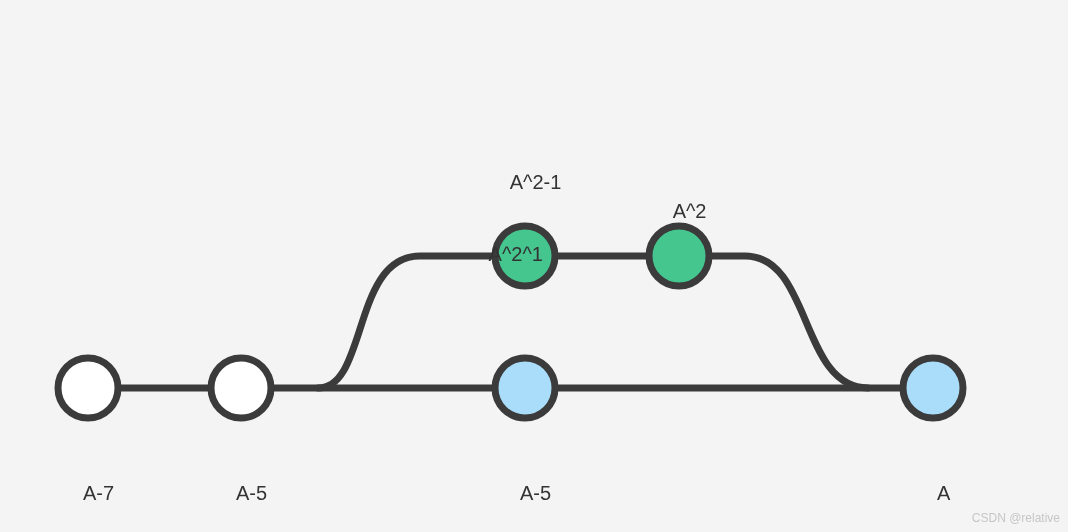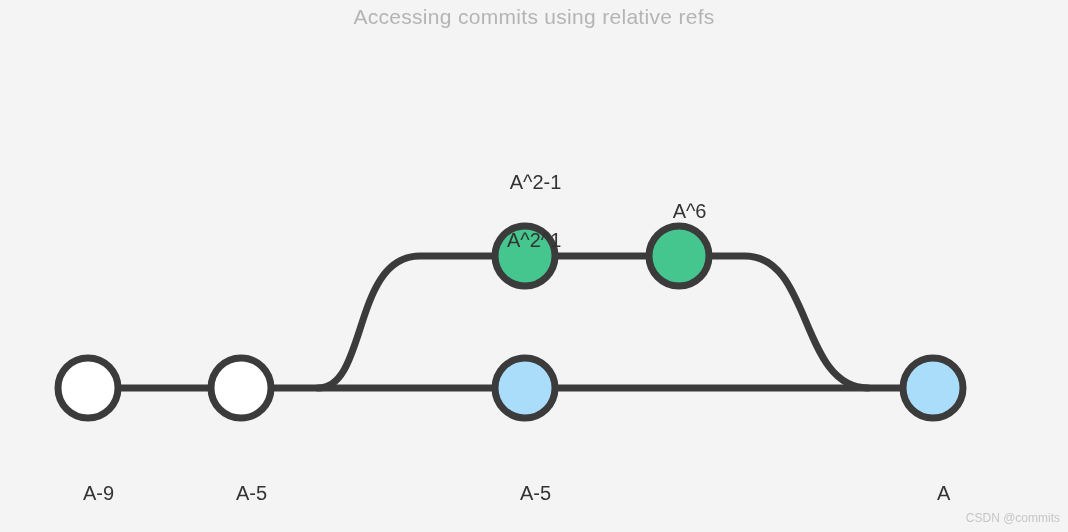--- a/index.html
+++ b/index.html
@@ -38,41 +38,40 @@
     top: 0;
     width: 1068px;
     height: 532px;
   }
   .lbl {
     position: absolute;
     font-size: 20px;
     color: #333333;
     font-family: "Liberation Sans", sans-serif;
     white-space: pre;
-    text-align: right;
+    text-align: left;
     line-height: 29px;
     transform: translateX(-50%);
   }
-  .lbl .line2 { display: block; }
+  .lbl .line2 { display: block; margin-top: 14px; }
   .watermark {
     position: absolute;
     right: 8px;
     bottom: 7px;
     font-size: 12px;
     color: #c6c6c6;
     font-family: "Liberation Sans", sans-serif;
     white-space: pre;
   }
 </style>
 </head>
 <body>
 
 <div id="stage">
 
-  <div class="title">Accessing commits using relative refs</div>
 
   <svg class="graph" viewBox="0 0 1068 532">
 
     <path d="M 88 388 L 933 388" fill="none" stroke="#3b3b3b" stroke-width="7" stroke-linecap="round"></path>
 
     <path d="M 525 256 L 679 256" fill="none" stroke="#3b3b3b" stroke-width="7" stroke-linecap="round"></path>
 
     <path d="M 318 388 C 368 388 352 256 420 256 L 525 256" fill="none" stroke="#3b3b3b" stroke-width="7" stroke-linecap="round"></path>
 
     <path d="M 679 256 L 745 256 C 812 256 800 388 868 388" fill="none" stroke="#3b3b3b" stroke-width="7" stroke-linecap="round"></path>
@@ -83,34 +82,34 @@
     <circle cx="933" cy="388" r="30" fill="#a9ddfa" stroke="#3b3b3b" stroke-width="7"></circle>
     <circle cx="525" cy="256" r="30" fill="#45c68f" stroke="#3b3b3b" stroke-width="7"></circle>
     <circle cx="679" cy="256" r="30" fill="#45c68f" stroke="#3b3b3b" stroke-width="7"></circle>
   </svg>
 
   <div class="lbl" style="left:525px; top:139px;">
     <span>A^2-1</span>
     <span class="line2">A^2^1</span>
   </div>
   <div class="lbl" style="left:679px; top:168px;">
-    <span>A^6</span>
+    <span>A^2</span>
   </div>
 
   <div class="lbl" style="left:88px; top:450px;">
-    <span>A-9</span>
+    <span>A-7</span>
     
   </div>
   <div class="lbl" style="left:241px; top:450px;">
     <span>A-5</span>
     
   </div>
   <div class="lbl" style="left:525px; top:450px;">
     <span>A-5</span>
     
   </div>
   <div class="lbl" style="left:933px; top:450px;">
     <span>A</span>
   </div>
 
-  <div class="watermark">CSDN @commits</div>
+  <div class="watermark">CSDN @relative</div>
 
 </div>
 
 </body></html>

